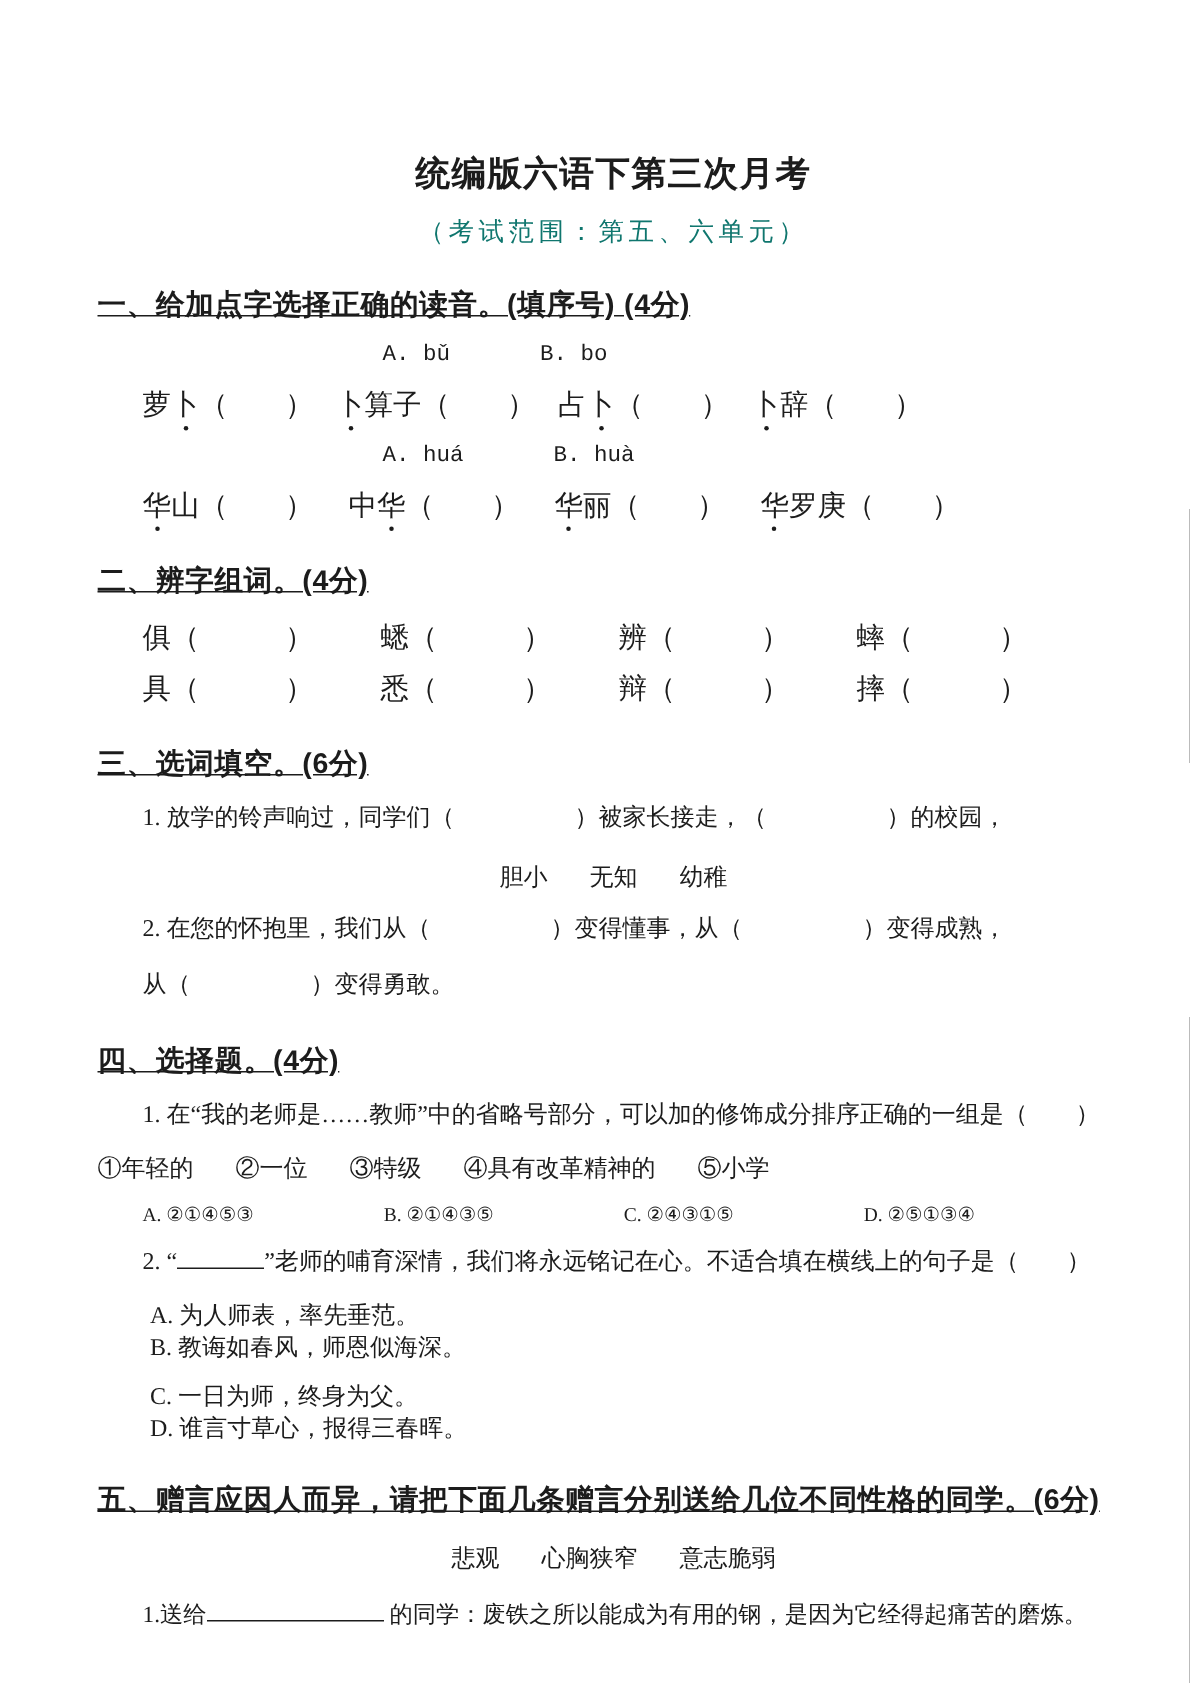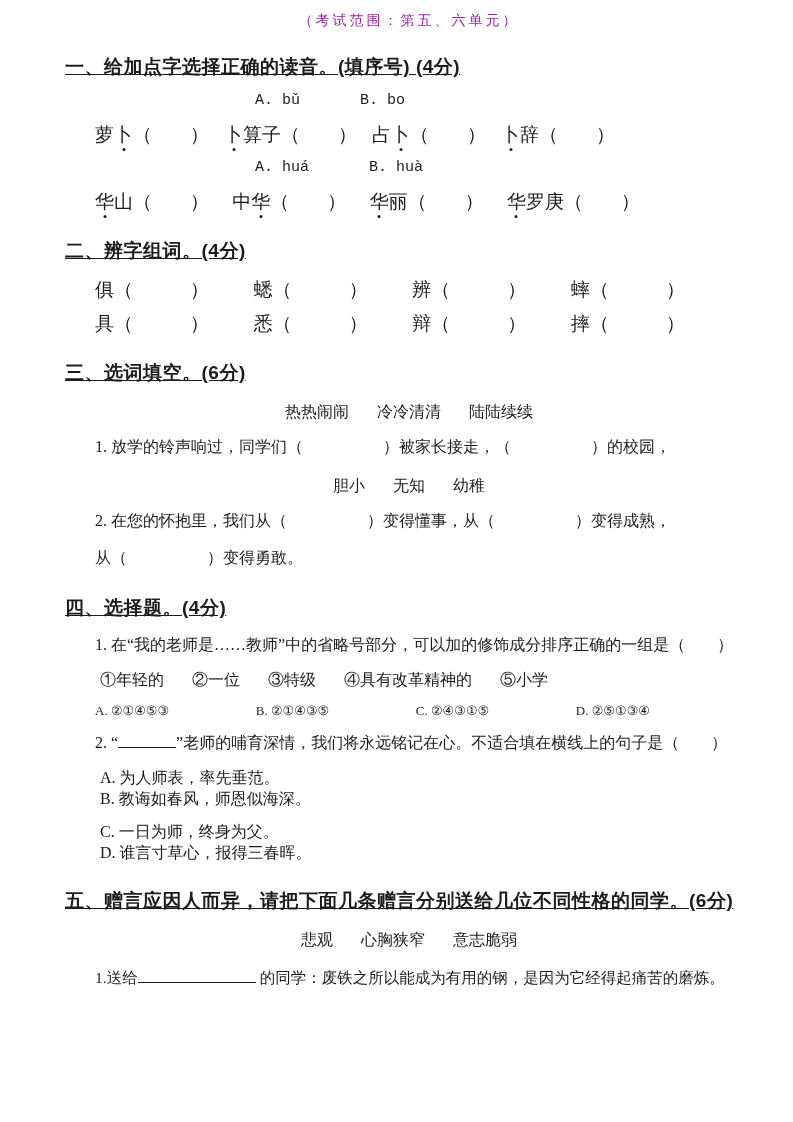--- a/index.html
+++ b/index.html
@@ -7,21 +7,21 @@
     width:793px; height:1122px; margin:0 auto; background:#ffffff;
     font-family:"Liberation Serif", serif; color:#1c1c1c;
     overflow:hidden; box-sizing:border-box; padding:0 40px 0 65px;
     position:relative;
   }
   .title {
     text-align:center; font-family:"Liberation Sans", sans-serif;
     font-weight:700; font-size:23px; padding-top:100px; letter-spacing:1px;
   }
   .subtitle {
-    text-align:center; font-size:14px; letter-spacing:3px; margin-top:12px; color:#a21caf;
+    text-align:center; font-size:17px; letter-spacing:3px; margin-top:12px; color:#0f766e;
   }
   .sec-heading {
     font-family:"Liberation Sans", sans-serif; font-weight:700;
     font-size:19px; margin-top:24px; letter-spacing:0.5px;text-decoration:underline;
   }
   .pinyin-row {
     display:flex; gap:60px; padding-left:190px; margin-top:12px;
     font-family:Liberation Mono, monospace; font-size:15px;
   }
   .items-row {
@@ -32,21 +32,21 @@
   .row-w2 { width:545px; }
   .row-w3 { width:590px; }
   .bank-row {
     display:flex; justify-content:center; gap:28px; margin-top:16px;
     font-size:16px;
   }
   .q-line {
     margin-top:11px; padding-left:30px; font-size:16px; line-height:26px;
   }
   .q-cont { padding-left:30px; }
-  .opts5 { display:flex; gap:28px; margin-left:35px; margin-top:12px; font-size:16px; }
+  .opts5 { display:flex; gap:28px; margin-top:12px; font-size:16px; }
   .choices4 {
     display:flex; justify-content:space-between; margin-left:30px;
     width:555px; margin-top:12px; font-size:13px;
   }
   .choices2col { display:flex; margin-left:35px; margin-top:12px; font-size:16px;flex-direction:column; }
   .choices2col .c-left { width:275px; display:inline-block; }
   .dot { position:relative; display:inline-block; }
   .dot::after {
     content:""; position:absolute; width:3px; height:3px; border-radius:50%;
     background:#1c1c1c; left:50%; transform:translateX(-50%); bottom:-4px;
@@ -58,20 +58,21 @@
   .blank-short { width:58px; }
   .blank-long { width:118px; margin-right:4px; }
   .sec5-heading { font-size:19px; }
   .sec5-item { font-size:15.5px; margin-top:14px; padding-left:30px; line-height:26px; }
 </style>
 </head>
 <body>
 
 <div class="page">
 
+  <div class="title">统编版六语下第三次月考</div>
   <div class="subtitle">（考试范围：第五、六单元）</div>
 
   <div class="sec-heading">一、给加点字选择正确的读音。(填序号) (4分)</div>
 
   <div class="pinyin-row">
     <span>A. bǔ</span>
     <span>B. bo</span>
   </div>
 
   <div class="items-row row-w1">
@@ -103,25 +104,20 @@
   </div>
   <div class="items-row row-w3" style="margin-top:10px;">
     <span>具（　　　）</span>
     <span>悉（　　　）</span>
     <span>辩（　　　）</span>
     <span>摔（　　　）</span>
   </div>
 
   <div class="sec-heading">三、选词填空。(6分)</div>
 
-  <div class="bank-row">
-    <span>热热闹闹</span>
-    <span>冷冷清清</span>
-    <span>陆陆续续</span>
-  </div>
   <div class="q-line">1. 放学的铃声响过，同学们（　　　　　）被家长接走，（　　　　　）的校园，</div>
 
   <div class="bank-row">
     <span>胆小</span>
     <span>无知</span>
     <span>幼稚</span>
   </div>
   <div class="q-line">2. 在您的怀抱里，我们从（　　　　　）变得懂事，从（　　　　　）变得成熟，</div>
   <div class="q-line q-cont">从（　　　　　）变得勇敢。</div>
 

